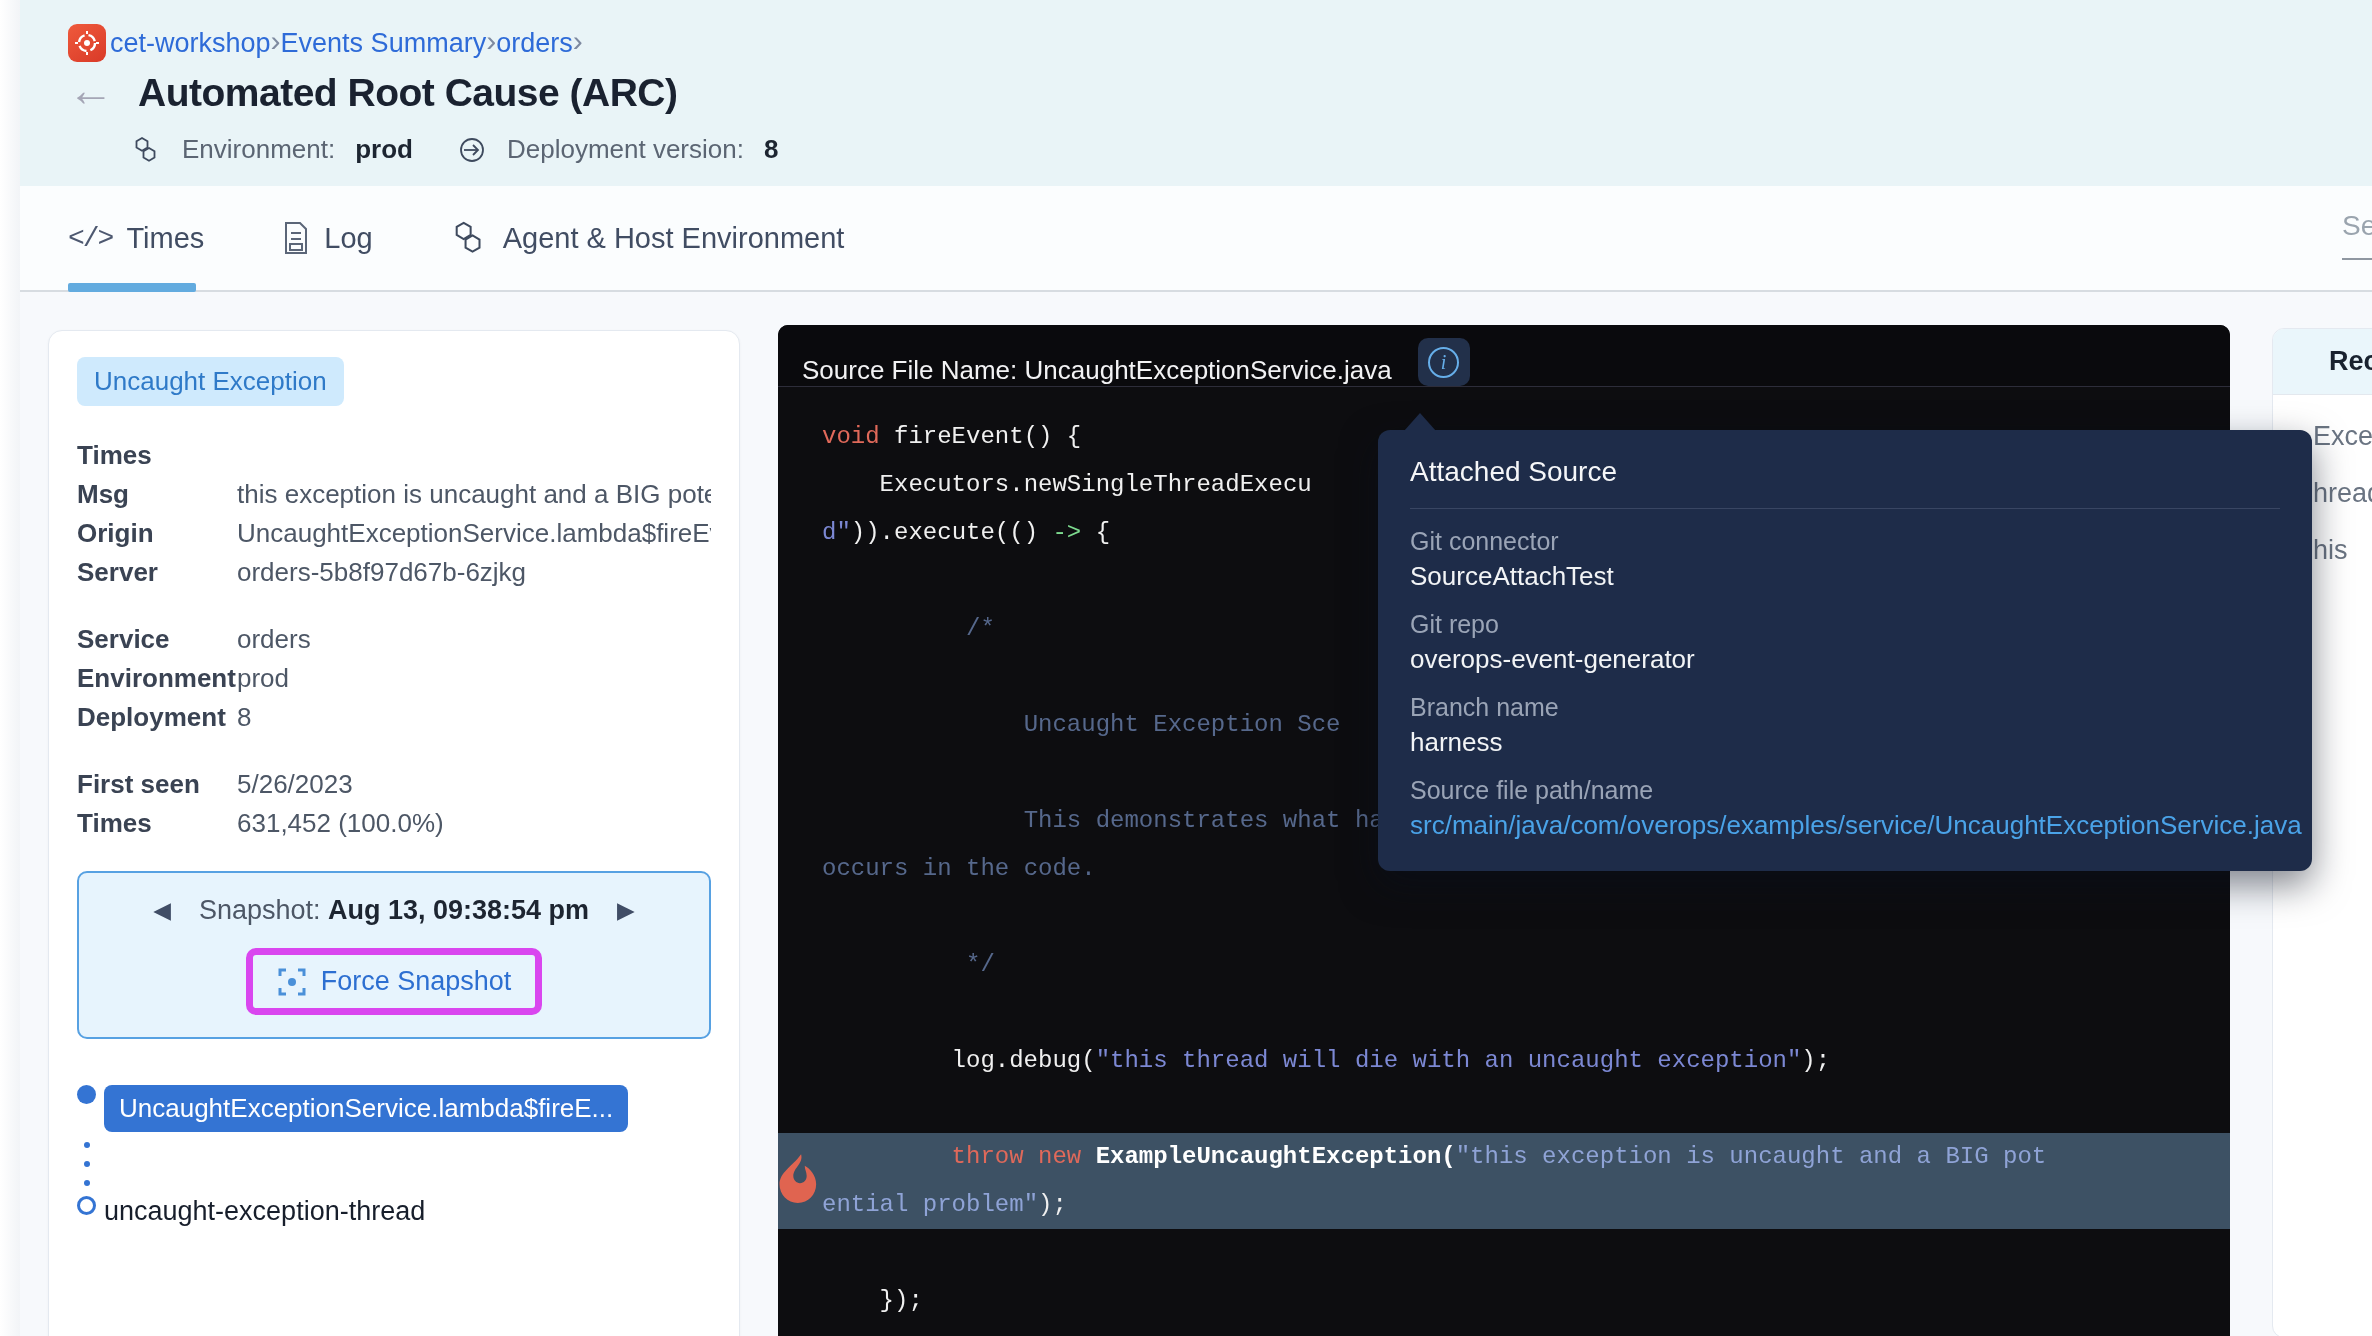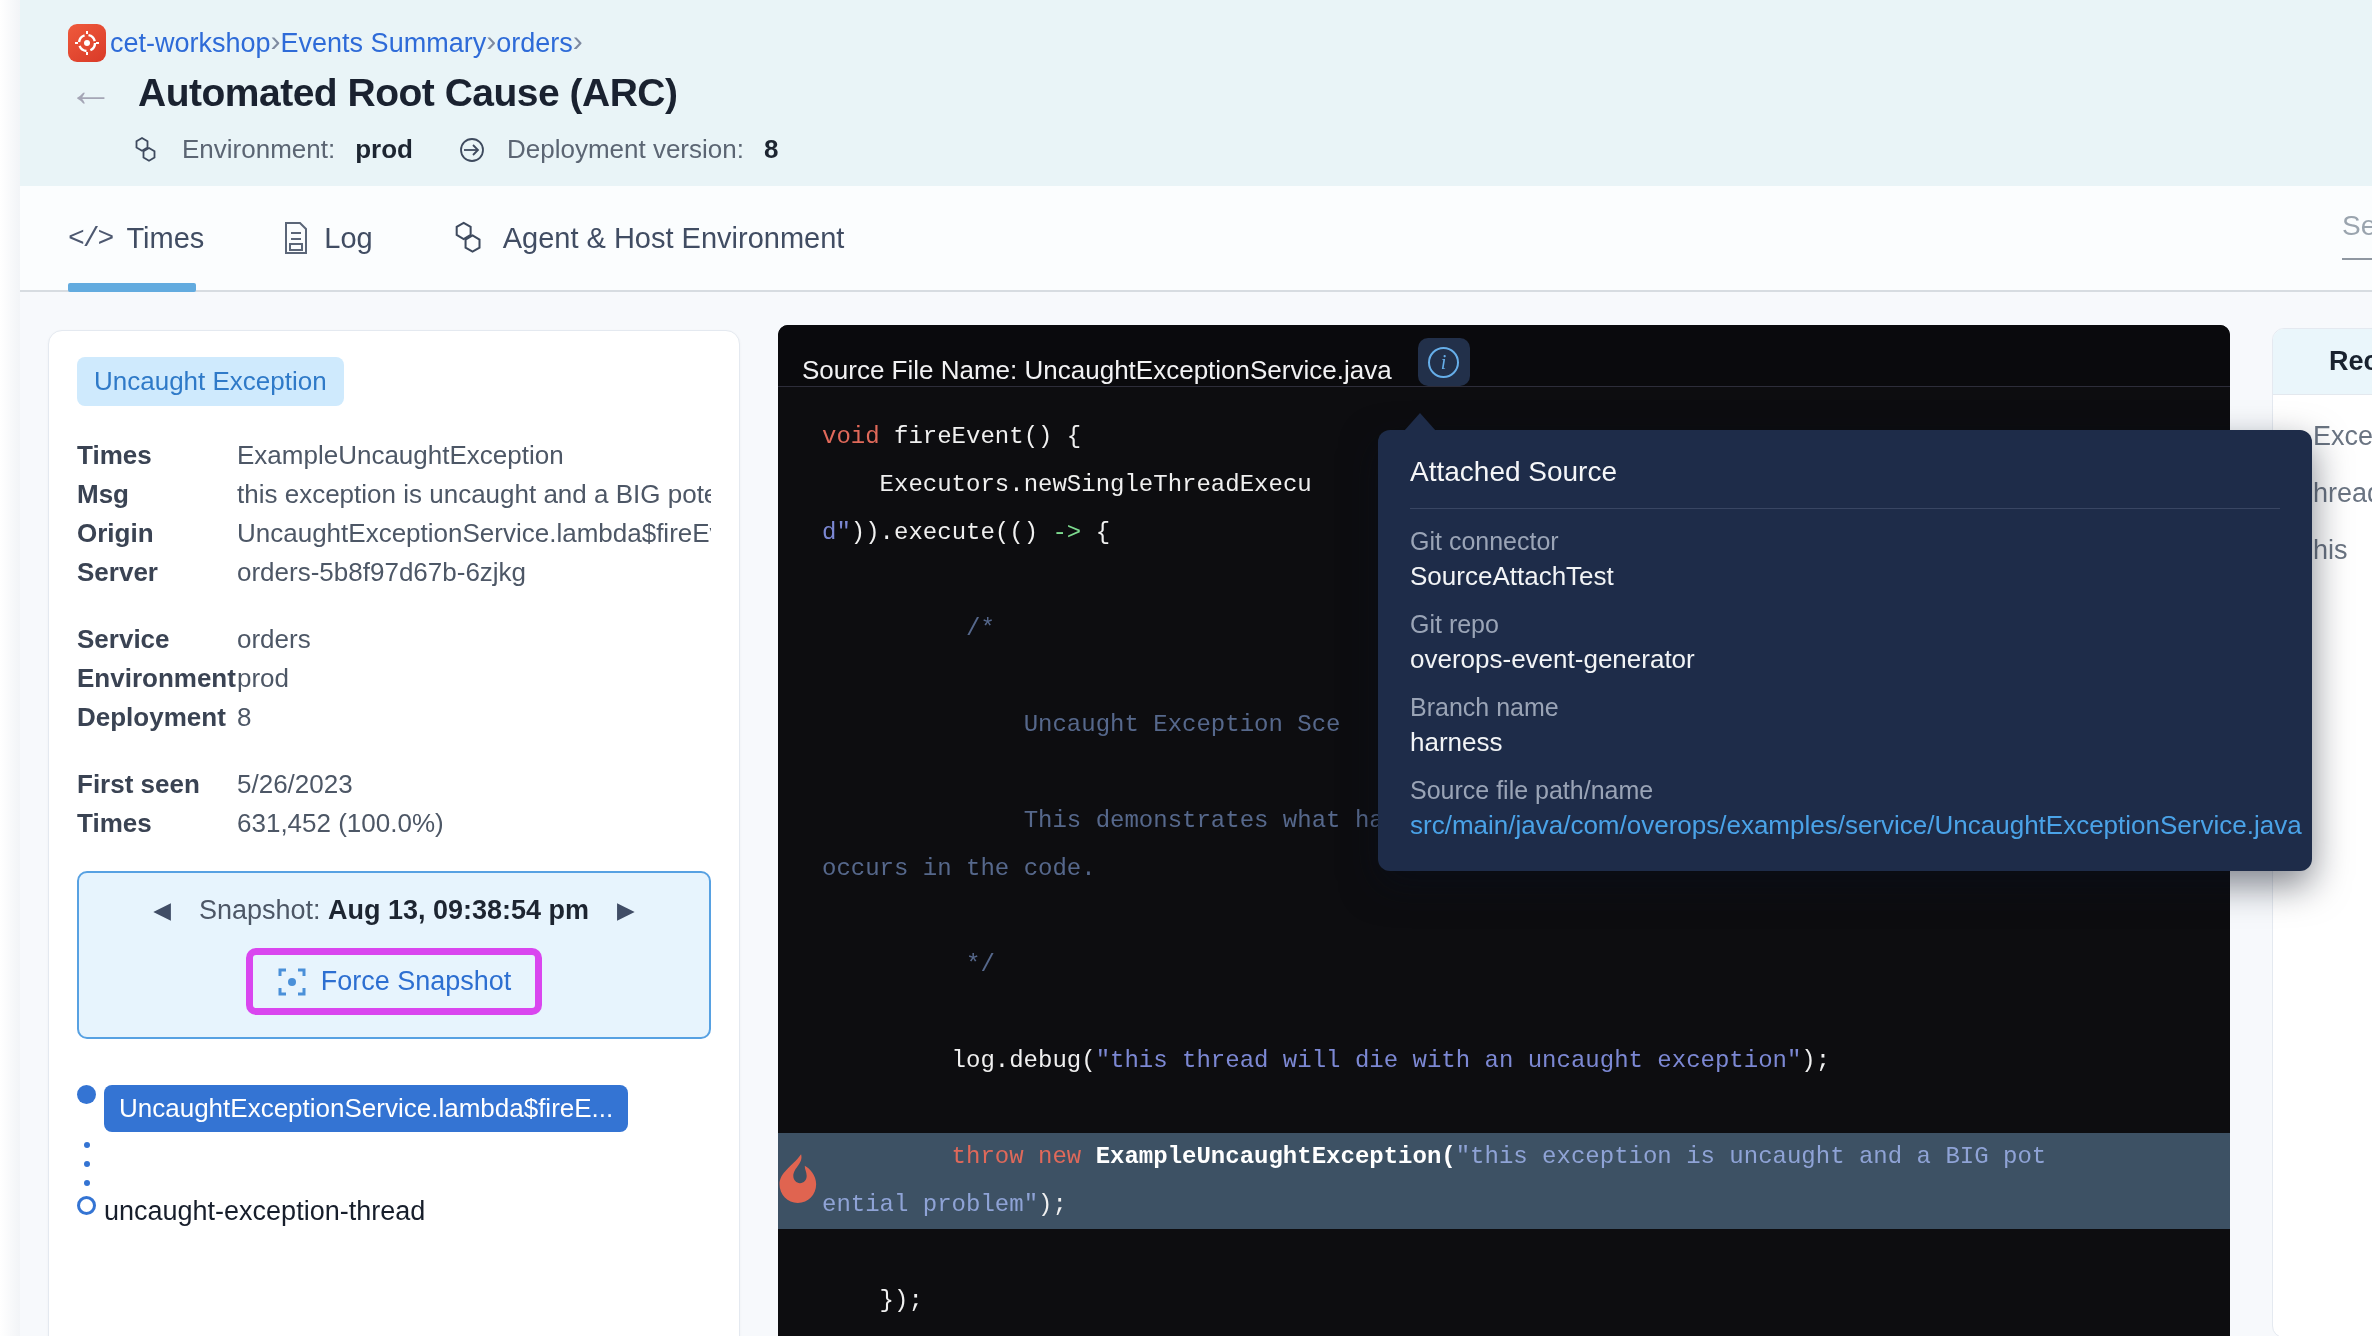--- a/index.html
+++ b/index.html
@@ -177,21 +177,20 @@
   <div class="tab-underline"></div>
   <div class="search-box">Sea</div>
 </div>
 
 <div class="card details-card">
   <span class="badge">Uncaught Exception</span>
   <div id="kv-groups">
       <div class="kv-group">
         <div class="kv-row">
           <div class="kv-label">Times</div>
-          <div class="kv-value">ExampleUncaughtException</div>
         </div>
         <div class="kv-row">
           <div class="kv-label">Msg</div>
           <div class="kv-value">this exception is uncaught and a BIG potent</div>
         </div>
         <div class="kv-row">
           <div class="kv-label">Origin</div>
           <div class="kv-value">UncaughtExceptionService.lambda$fireEven</div>
         </div>
         <div class="kv-row">

